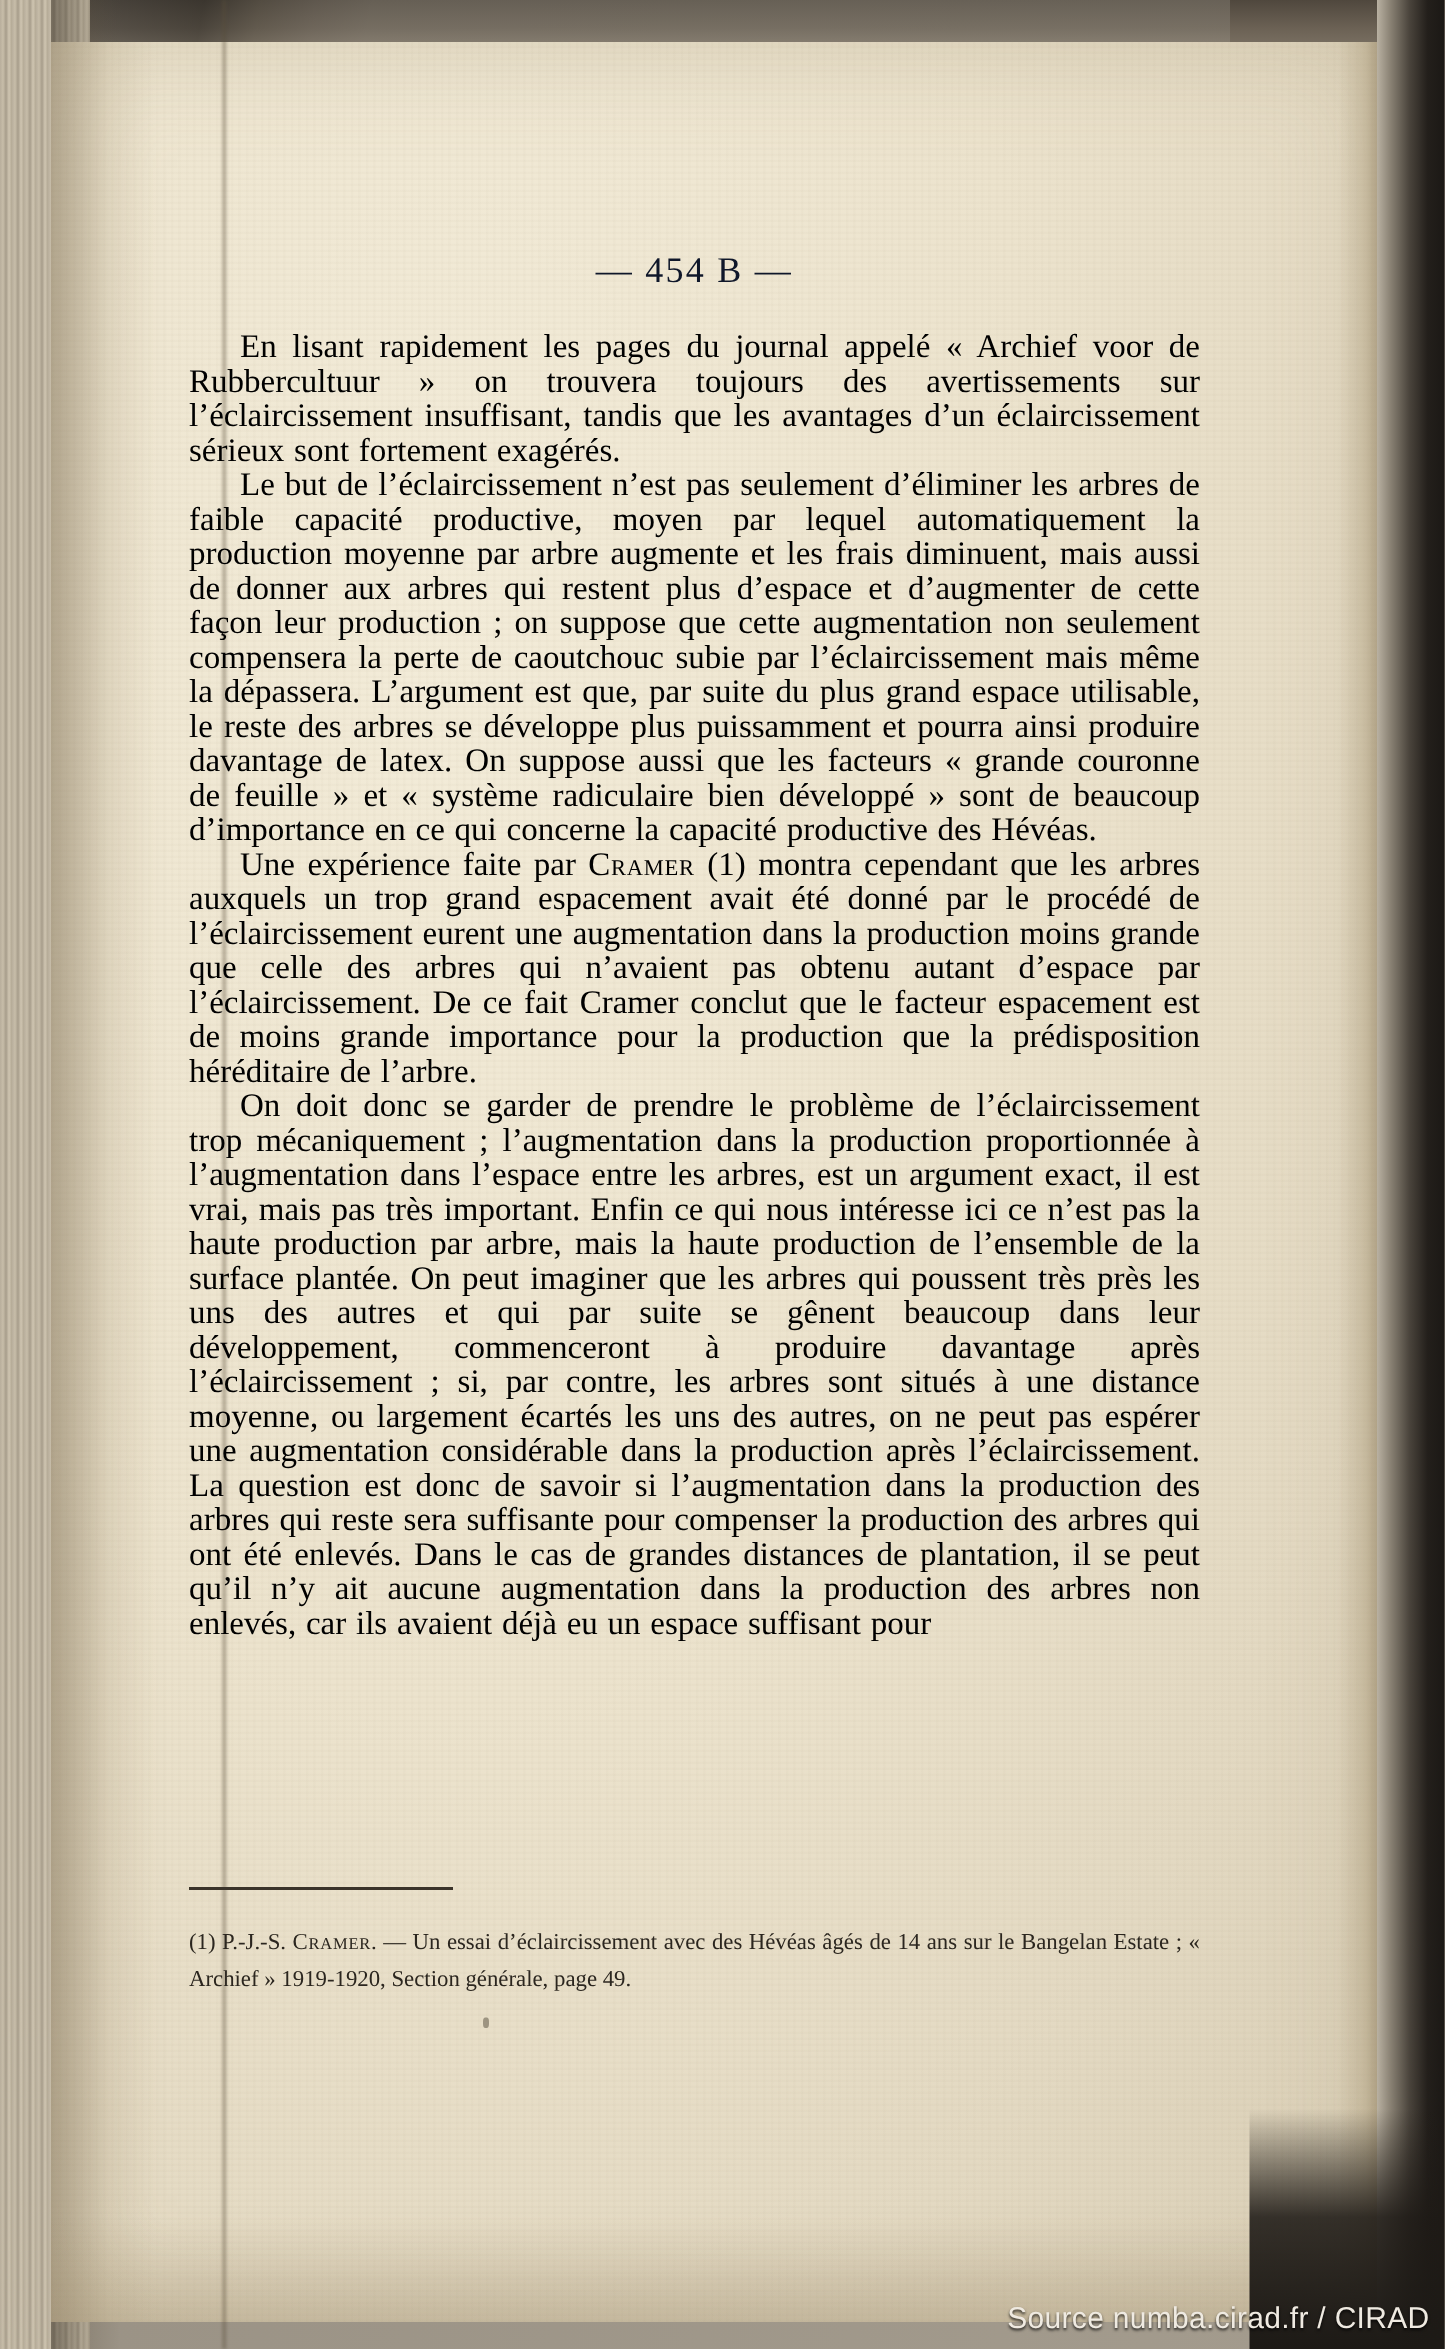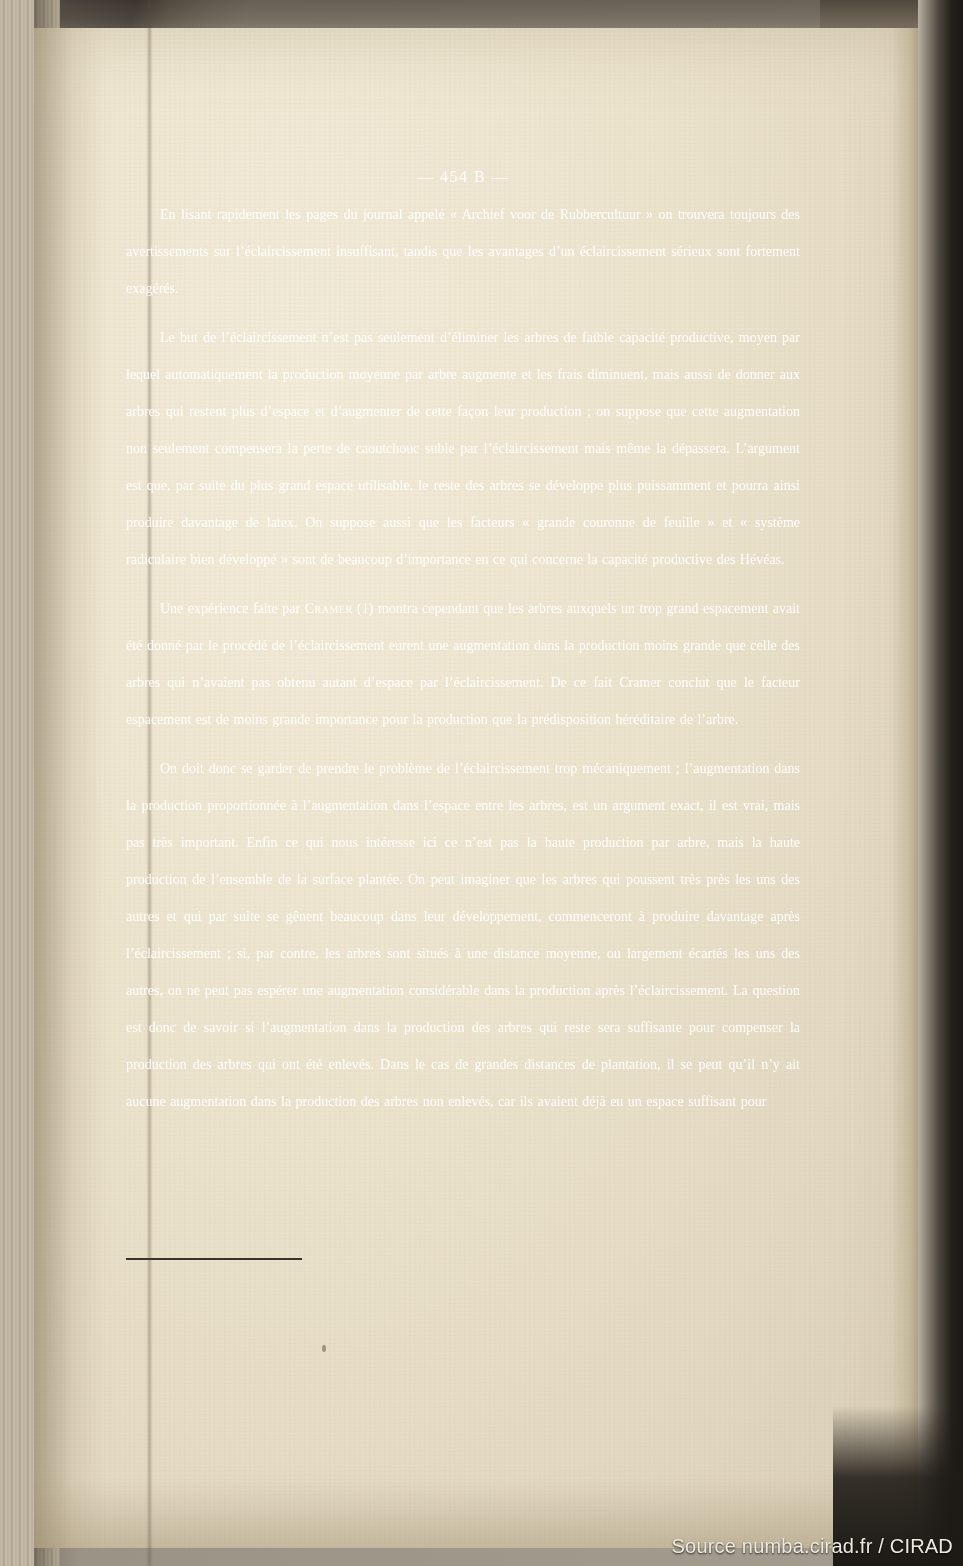--- a/index.html
+++ b/index.html
@@ -145,37 +145,37 @@
 
   
   .content {
     position: absolute;
     top: 168px;
     left: 126px;
     width: 674px;
   }
   .folio {
     text-align: center;
-    font-size: 16px;
+    font-size: 24px;
     letter-spacing: 1.5px;
-    color: #ffffff;
-    margin-bottom: 10px;
+    color: #0f172a;
+    margin-bottom: 24px;
     font-family: "Liberation Serif", serif;
   }
   .body-text p {
     margin: 0;
     text-indent: 34px;
     text-align: justify;
-    font-size: 14px;
-    line-height: 37px;
-    color: #ffffff;
+    font-size: 22px;
+    line-height: 23px;
+    color: #000000;
     word-spacing: 1px;
     font-family: "Liberation Serif", serif;
   }
-  .body-text p + p { margin-top: 12px; }
+  .body-text p + p { margin-top: 0; }
   .italic { }
   .smallcaps {
     font-variant: small-caps;
     letter-spacing: .5px;
   }
 
   
   .footnote-wrap {
     position: absolute;
     top: 1258px;
@@ -254,20 +254,21 @@
 
       <p><span>Une expérience faite par </span><span class="smallcaps">Cramer</span><span> (1) montra cependant que les arbres auxquels un trop grand espacement avait été donné par le procédé de l’éclaircissement eurent une augmentation dans la production moins grande que celle des arbres qui n’avaient pas obtenu autant d’espace par l’éclaircissement. De ce fait Cramer conclut que le facteur espacement est de moins grande importance pour la production que la prédisposition héréditaire de l’arbre.</span></p>
 
       <p><span>On doit donc se garder de prendre le problème de l’éclaircissement trop mécaniquement ; l’augmentation dans la production proportionnée à l’augmentation dans l’espace entre les arbres, est un argument exact, il est vrai, mais pas très important. </span><span class="italic">Enfin ce qui nous intéresse ici ce n’est pas la haute production par arbre, mais la haute production de l’ensemble de la surface plantée.</span><span> On peut imaginer que les arbres qui poussent très près les uns des autres et qui par suite se gênent beaucoup dans leur développement, commenceront à produire davantage après l’éclaircissement ; si, par contre, les arbres sont situés à une distance moyenne, ou largement écartés les uns des autres, on ne peut pas espérer une augmentation considérable dans la production après l’éclaircissement. La question est donc de savoir si l’augmentation dans la production des arbres qui reste sera suffisante pour compenser la production des arbres qui ont été enlevés. Dans le cas de grandes distances de plantation, il se peut qu’il n’y ait aucune augmentation dans la production des arbres non enlevés, car ils avaient déjà eu un espace suffisant pour</span></p>
 
     </div>
   </div>
 
   <div class="footnote-wrap">
     <div class="footnote-rule"></div>
+    <div class="footnote"><span class="first-line">(1)</span><span> P.-J.-S. </span><span class="smallcaps">Cramer</span><span>. — Un essai d’éclaircissement avec des Hévéas âgés de 14 ans sur le Bangelan Estate ; « Archief » 1919-1920, Section générale, page 49.</span></div>
   </div>
 
   <div class="speck"></div>
 
   <div class="right-dark"></div>
   <div class="right-dark-lower"></div>
 
   <div class="source">Source numba.cirad.fr / CIRAD</div>
 
 </div>

